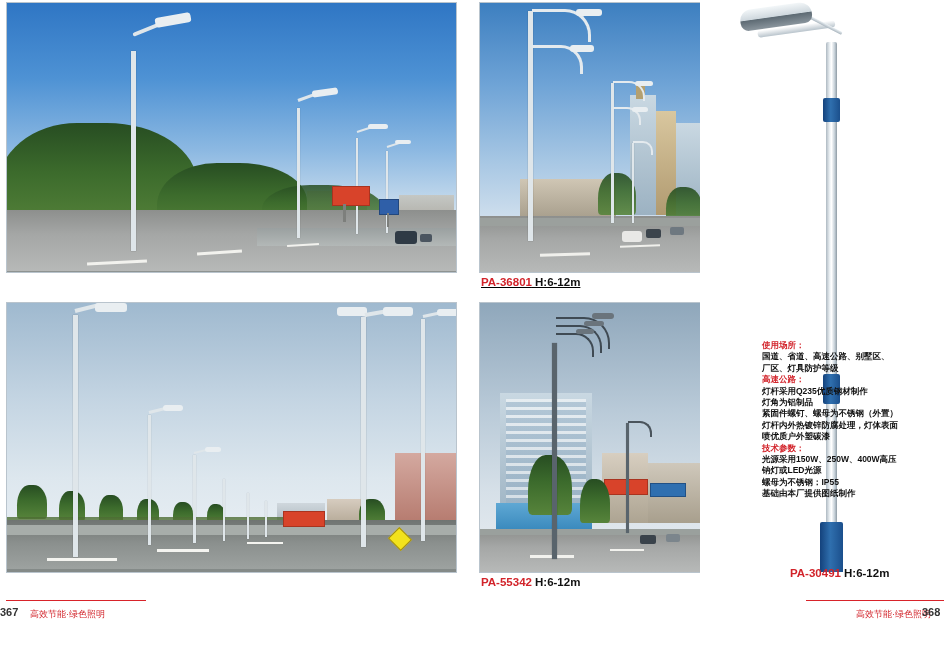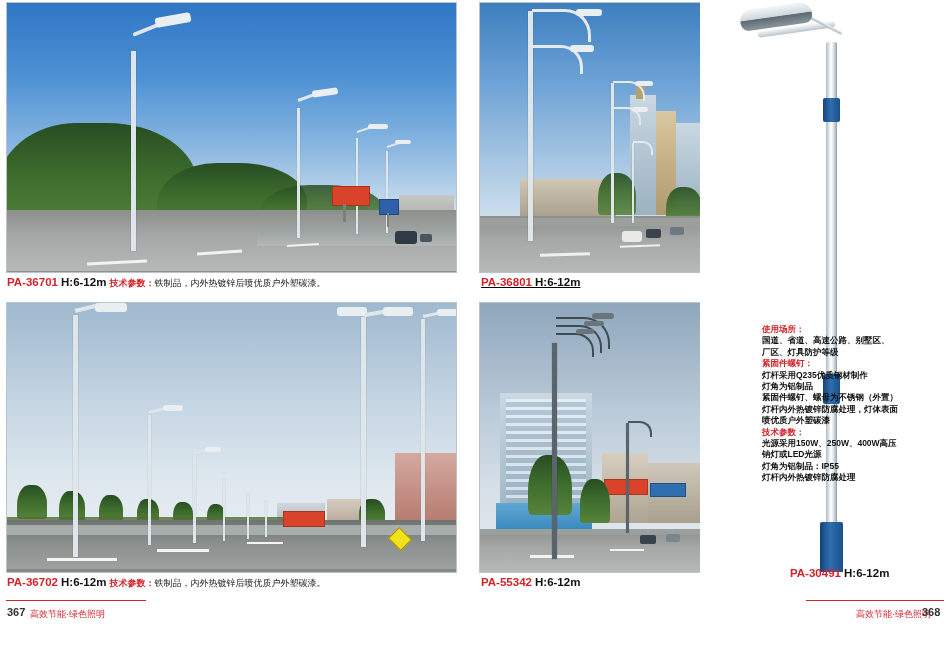--- a/index.html
+++ b/index.html
@@ -129,21 +129,21 @@
   }
   .tech-text {
     color: #1a1a1a;
     font-size: 9px;
   }
 
   
   .specs {
     position: absolute;
     left: 762px;
-    top: 324px;
+    top: 340px;
     width: 176px;
     font-size: 8.5px;
     line-height: 11.4px;
     color: #111111;
   }
   .specs .hdr {
     color: #d2232a;
     font-weight: bold;
   }
   .specs div { white-space: nowrap; font-weight: bold; }
@@ -275,25 +275,20 @@
     <div class="pole" style="left:379px; top:148px; width:2px; height:82px;"></div>
     <div class="arm" style="left:380px; top:143px; width:15px; height:2px; transform:rotate(-18deg);"></div>
     <div class="head" style="left:388px; top:137px; width:16px; height:4px;"></div>
 
     <div class="billboard" style="left:325px; top:183px; width:36px; height:18px;"></div>
     <div style="position:absolute; left:336px; top:201px; width:3px; height:18px; background:#7d7f7c;"></div>
     <div class="sign-blue" style="left:372px; top:196px; width:18px; height:14px;"></div>
     <div style="position:absolute; left:380px; top:210px; width:2px; height:14px; background:#7d7f7c;"></div>
   </div>
 
-  <div class="caption" style="left:7px; top:276px;">
-    <span class="code">PA-36701</span>
-    <span class="height">H:6-12m</span>
-    <span class="tech-label">技术参数：</span><span class="tech-text">铁制品，内外热镀锌后喷优质户外塑碳漆。</span>
-  </div>
 
   <div class="photo" style="left:479px; top:2px; width:222px; height:271px;">
     <div class="sky sky-blue2"></div>
 
     <div class="bldg bldg-blue" style="left:150px; top:92px; width:26px; height:120px;"></div>
     <div class="bldg" style="left:176px; top:108px; width:20px; height:104px; background:linear-gradient(to bottom,#d9c79f,#b09a70);"></div>
     <div class="bldg bldg-blue" style="left:196px; top:120px; width:26px; height:92px;"></div>
     <div style="position:absolute; left:156px; top:82px; width:9px; height:14px; background:#b4a070;"></div>
 
     <div class="bldg" style="left:40px; top:176px; width:96px; height:44px; background:linear-gradient(to bottom,#cfc6b4,#a39a88);"></div>
@@ -378,25 +373,20 @@
     <div class="head" style="left:376px; top:4px; width:30px; height:9px;"></div>
 
     <div class="pole" style="left:414px; top:16px; width:4px; height:222px;"></div>
     <div class="arm" style="left:416px; top:12px; width:24px; height:3px; transform:rotate(-12deg);"></div>
     <div class="head" style="left:430px; top:6px; width:22px; height:7px;"></div>
 
     <div class="billboard" style="left:276px; top:208px; width:40px; height:14px;"></div>
     <div style="position:absolute; left:384px; top:228px; width:16px; height:14px; background:#f2e21c; border:1px solid #a08b12; transform:rotate(45deg);"></div>
   </div>
 
-  <div class="caption" style="left:7px; top:576px;">
-    <span class="code">PA-36702</span>
-    <span class="height">H:6-12m</span>
-    <span class="tech-label">技术参数：</span><span class="tech-text">铁制品，内外热镀锌后喷优质户外塑碳漆。</span>
-  </div>
 
   <div class="photo" style="left:479px; top:302px; width:222px; height:271px;">
     <div class="sky sky-grey"></div>
 
     <div class="bldg bldg-blue" style="left:20px; top:90px; width:92px; height:130px;"></div>
     <div style="position:absolute; left:26px; top:96px; width:80px; height:118px; background:repeating-linear-gradient(to bottom, rgba(255,255,255,.55) 0 3px, rgba(140,170,195,.35) 3px 8px);"></div>
 
     <div class="bldg" style="left:122px; top:150px; width:46px; height:70px; background:linear-gradient(to bottom,#d7cec0,#ada492);"></div>
     <div class="bldg" style="left:168px; top:160px; width:54px; height:60px; background:linear-gradient(to bottom,#cfc8bb,#a89f8d);"></div>
 
@@ -439,40 +429,40 @@
     <div class="pole-band" style="top:520px; height:50px; left:120px; width:23px; border-radius:2px 2px 0 0;"></div>
     <div class="pole-arm-tall"></div>
     <div class="brace"></div>
     <div class="lamp-head-tall"></div>
   </div>
 
   <div class="specs">
     <div class="hdr">使用场所：</div>
     <div>国道、省道、高速公路、别墅区、</div>
     <div>厂区、灯具防护等级</div>
-    <div class="hdr">紧固件螺钉：</div>
+    <div class="hdr">高速公路：</div>
     <div>灯杆采用Q235优质钢材制作</div>
     <div>灯角为铝制品</div>
     <div>紧固件螺钉、螺母为不锈钢（外置）</div>
     <div>灯杆内外热镀锌防腐处理，灯体表面</div>
     <div>喷优质户外塑碳漆</div>
     <div class="hdr">技术参数：</div>
     <div>光源采用150W、250W、400W高压</div>
     <div>钠灯或LED光源</div>
-    <div>灯角为铝制品：IP55</div>
-    <div>灯杆内外热镀锌防腐处理</div>
+    <div>螺母为不锈钢：IP55</div>
+    <div>基础由本厂提供图纸制作</div>
   </div>
 
   <div class="caption cap-right">
     <span class="code">PA-30491</span>
     <span class="height">H:6-12m</span>
   </div>
 
   <div class="footer-rule" style="left:6px; top:600px; width:140px;"></div>
   <div class="footer-rule" style="left:806px; top:600px; width:138px;"></div>
 
-  <div class="folio" style="left:7px; top:606px;">367</div>
+  <div class="folio" style="left:0; top:606px;">367</div>
   <div class="folio-tag" style="left:30px; top:608px;">高效节能·绿色照明</div>
 
   <div class="folio-tag" style="left:856px; top:608px;">高效节能·绿色照明</div>
   <div class="folio" style="left:922px; top:606px;">368</div>
 
 </div>
 
 </body></html>

